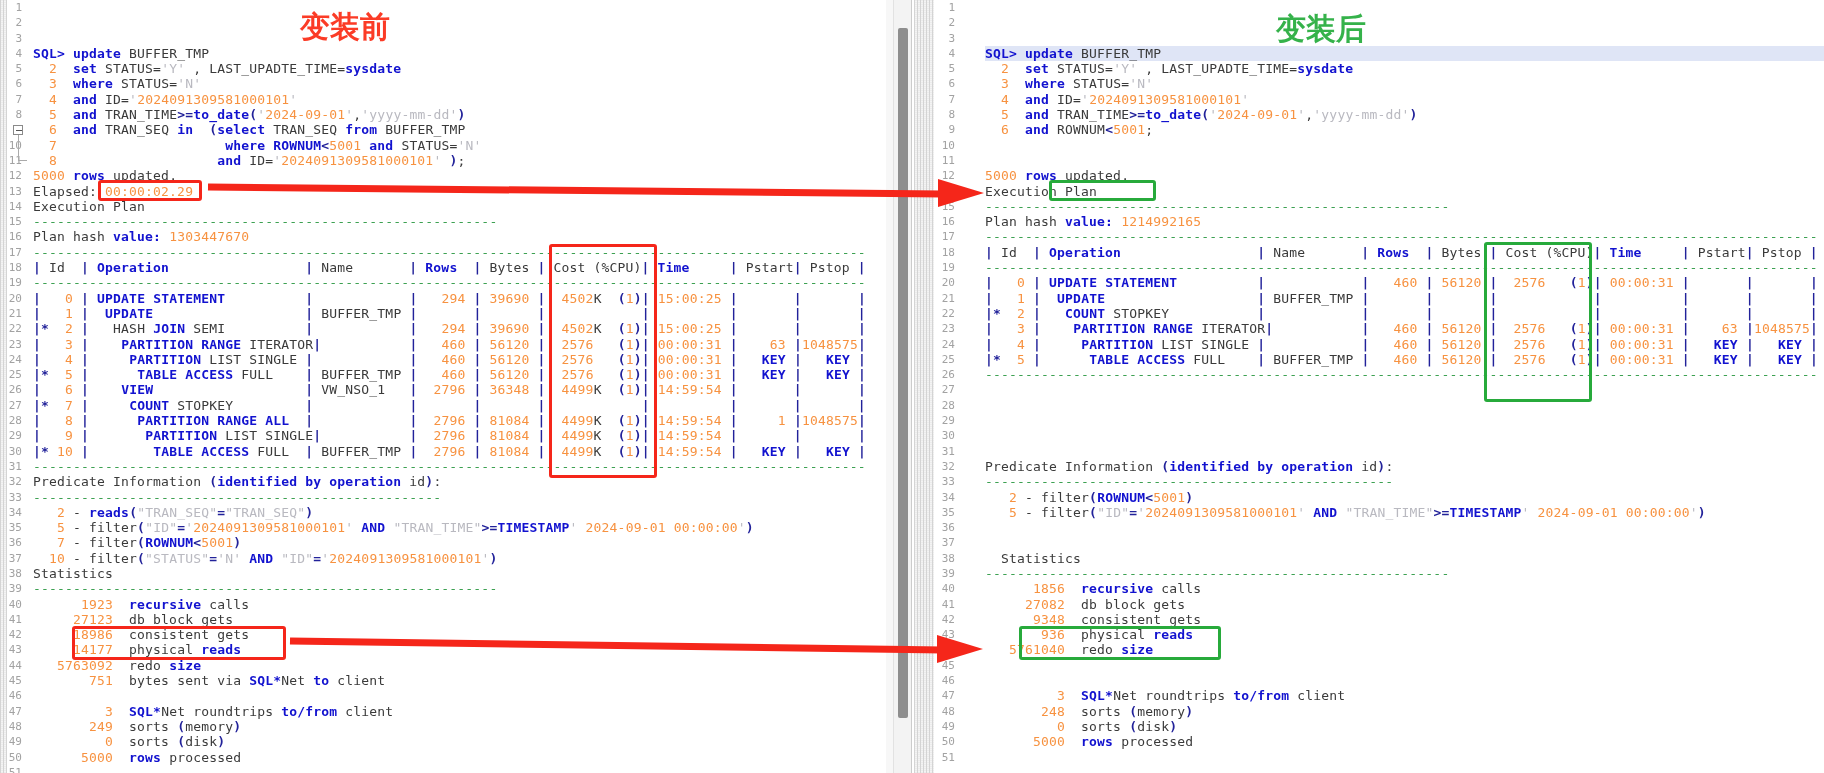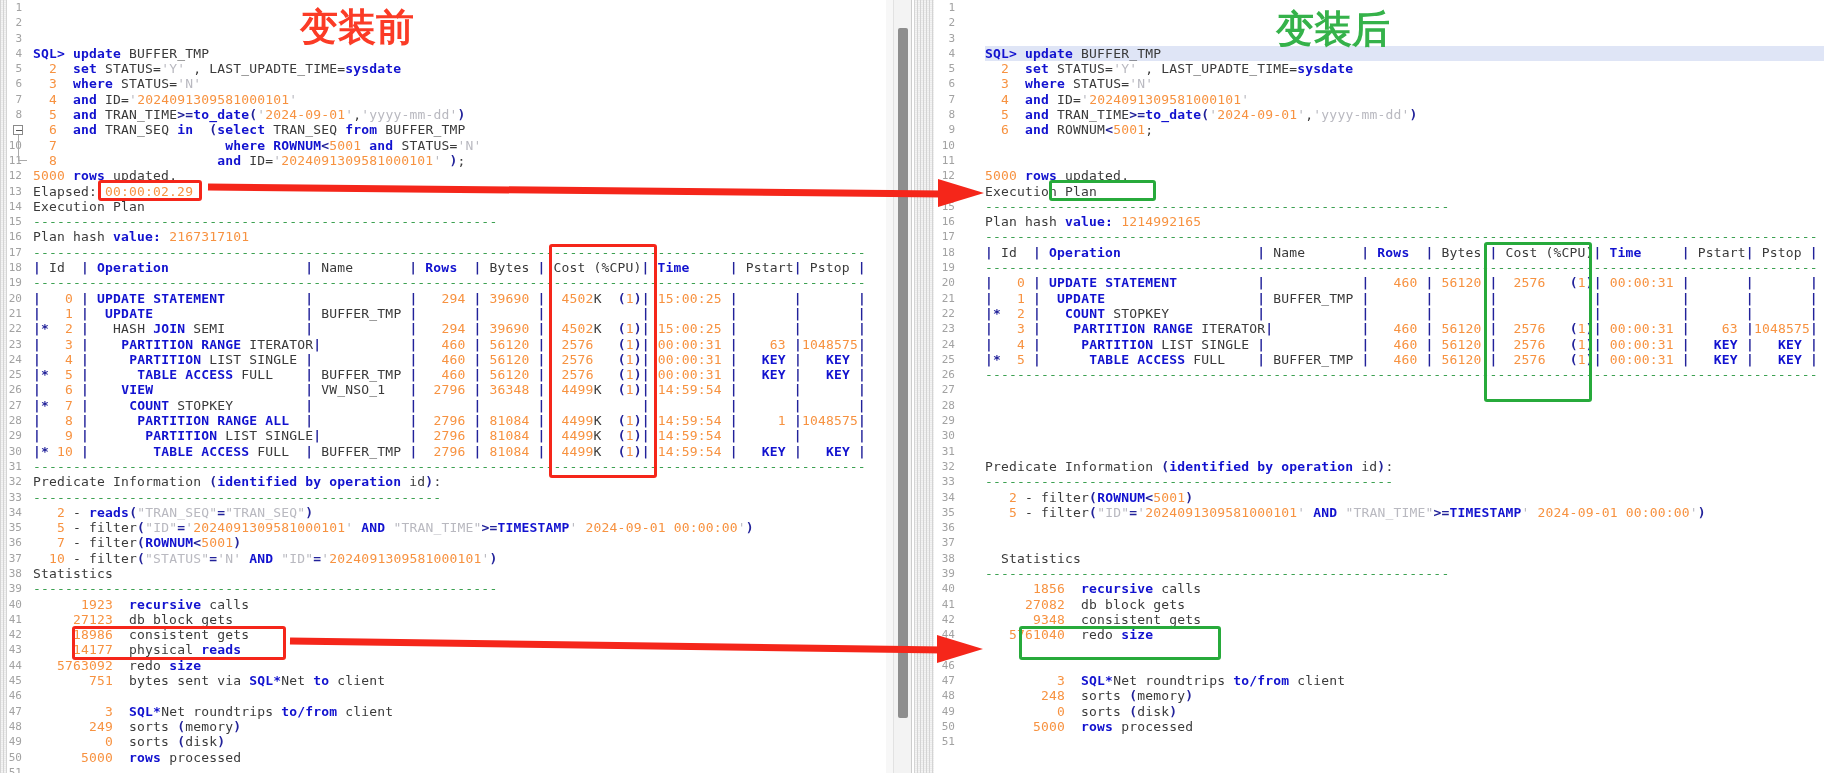--- a/index.html
+++ b/index.html
@@ -33,21 +33,21 @@
   
   #hl-line4{position:absolute;left:985px;top:46px;width:839px;height:15px;
     background:var(--highlight);z-index:1}
   
   #vscroll{position:absolute;left:893px;top:0;width:19px;height:773px;background:#f3f3f3;
     border-left:1px solid #e2e2e2;border-right:1px solid #cccccc;z-index:3}
   #vthumb{position:absolute;left:4px;width:10px;top:28px;height:690px;background:#8e8e8e;border-radius:2px}
   
   #pane-edge{position:absolute;left:886px;top:0;width:7px;height:773px;background:#f7f7f7;z-index:2}
   
-  .big-title{position:absolute;z-index:6;font-weight:bold;font-size:38px;line-height:36px;
+  .big-title{position:absolute;z-index:6;font-weight:bold;font-size:30px;line-height:36px;
     font-family:"DejaVu Sans","Liberation Sans",sans-serif}
   #title-before{left:300px;top:9px;color:var(--label-before)}
   #title-after{left:1276px;top:11px;color:var(--label-after)}
   
   .anno{position:absolute;z-index:6;border-radius:3px;background:transparent}
   .anno.red{border:3px solid var(--red)}
   .anno.green{border:3px solid var(--green)}
   #box-elapsed-left{left:98px;top:180px;width:104px;height:21px}
   #box-elapsed-right{left:1049px;top:180px;width:107px;height:21px}
   #box-cost-left{left:549px;top:244px;width:108px;height:234px}
@@ -79,21 +79,21 @@
       <div class="line"><span class="ln">6</span><span class="tx"><span class="c-t">  </span><span class="c-n">3</span><span class="c-t">  </span><span class="c-k">where</span><span class="c-t"> STATUS=</span><span class="c-s">'N'</span></span></div>
       <div class="line"><span class="ln">7</span><span class="tx"><span class="c-t">  </span><span class="c-n">4</span><span class="c-t">  </span><span class="c-k">and</span><span class="c-t"> ID=</span><span class="c-s">'</span><span class="c-n">2024091309581000101</span><span class="c-s">'</span></span></div>
       <div class="line"><span class="ln">8</span><span class="tx"><span class="c-t">  </span><span class="c-n">5</span><span class="c-t">  </span><span class="c-k">and</span><span class="c-t"> TRAN_TIME</span><span class="c-p">&gt;=</span><span class="c-k">to_date</span><span class="c-p">(</span><span class="c-s">'</span><span class="c-n">2024-09-01</span><span class="c-s">'</span><span class="c-t">,</span><span class="c-s">'yyyy-mm-dd'</span><span class="c-p">)</span></span></div>
       <div class="line"><span class="ln">9</span><span class="tx"><span class="c-t">  </span><span class="c-n">6</span><span class="c-t">  </span><span class="c-k">and</span><span class="c-t"> TRAN_SEQ </span><span class="c-k">in</span><span class="c-t">  </span><span class="c-p">(</span><span class="c-k">select</span><span class="c-t"> TRAN_SEQ </span><span class="c-k">from</span><span class="c-t"> BUFFER_TMP</span></span></div>
       <div class="line"><span class="ln">10</span><span class="tx"><span class="c-t">  </span><span class="c-n">7</span><span class="c-t">                     </span><span class="c-k">where</span><span class="c-t"> </span><span class="c-k">ROWNUM</span><span class="c-p">&lt;</span><span class="c-n">5001</span><span class="c-t"> </span><span class="c-k">and</span><span class="c-t"> STATUS=</span><span class="c-s">'N'</span></span></div>
       <div class="line"><span class="ln">11</span><span class="tx"><span class="c-t">  </span><span class="c-n">8</span><span class="c-t">                    </span><span class="c-k">and</span><span class="c-t"> ID=</span><span class="c-s">'</span><span class="c-n">2024091309581000101</span><span class="c-s">'</span><span class="c-t"> </span><span class="c-p">)</span><span class="c-t">;</span></span></div>
       <div class="line"><span class="ln">12</span><span class="tx"><span class="c-n">5000</span><span class="c-t"> </span><span class="c-k">rows</span><span class="c-t"> updated.</span></span></div>
       <div class="line"><span class="ln">13</span><span class="tx"><span class="c-t">Elapsed: </span><span class="c-n">00:00:02.29</span></span></div>
       <div class="line"><span class="ln">14</span><span class="tx"><span class="c-t">Execution Plan</span></span></div>
       <div class="line"><span class="ln">15</span><span class="tx"><span class="c-d">----------------------------------------------------------</span></span></div>
-      <div class="line"><span class="ln">16</span><span class="tx"><span class="c-t">Plan hash </span><span class="c-k">value:</span><span class="c-t"> </span><span class="c-n">2167317101</span></span></div>
+      <div class="line"><span class="ln">16</span><span class="tx"><span class="c-t">Plan hash </span><span class="c-k">value:</span><span class="c-t"> </span><span class="c-n">1303447670</span></span></div>
       <div class="line"><span class="ln">17</span><span class="tx"><span class="c-d">--------------------------------------------------------------------------------------------------------</span></span></div>
       <div class="line"><span class="ln">18</span><span class="tx"><span class="c-p">| </span><span class="c-t">Id  </span><span class="c-p">| </span><span class="c-k">Operation</span><span class="c-t">                 </span><span class="c-p">| </span><span class="c-t">Name       </span><span class="c-p">| </span><span class="c-k">Rows</span><span class="c-t">  </span><span class="c-p">| </span><span class="c-t">Bytes </span><span class="c-p">| </span><span class="c-t">Cost (%CPU)</span><span class="c-p">| </span><span class="c-k">Time</span><span class="c-t">     </span><span class="c-p">| </span><span class="c-t">Pstart</span><span class="c-p">| </span><span class="c-t">Pstop </span><span class="c-p">|</span></span></div>
       <div class="line"><span class="ln">19</span><span class="tx"><span class="c-d">--------------------------------------------------------------------------------------------------------</span></span></div>
       <div class="line"><span class="ln">20</span><span class="tx"><span class="c-p">|</span><span class="c-t">   </span><span class="c-n">0</span><span class="c-t"> </span><span class="c-p">| </span><span class="c-k">UPDATE STATEMENT</span><span class="c-t">          </span><span class="c-p">|</span><span class="c-t">            </span><span class="c-p">|</span><span class="c-t">   </span><span class="c-n">294</span><span class="c-t"> </span><span class="c-p">| </span><span class="c-n">39690</span><span class="c-t"> </span><span class="c-p">|</span><span class="c-t">  </span><span class="c-n">4502</span><span class="c-t">K  </span><span class="c-p">(</span><span class="c-n">1</span><span class="c-p">)</span><span class="c-p">| </span><span class="c-n">15:00:25</span><span class="c-t"> </span><span class="c-p">|</span><span class="c-t">       </span><span class="c-p">|</span><span class="c-t">       </span><span class="c-p">|</span></span></div>
       <div class="line"><span class="ln">21</span><span class="tx"><span class="c-p">|</span><span class="c-t">   </span><span class="c-n">1</span><span class="c-t"> </span><span class="c-p">| </span><span class="c-t"> </span><span class="c-k">UPDATE</span><span class="c-t">                   </span><span class="c-p">|</span><span class="c-t"> BUFFER_TMP </span><span class="c-p">|</span><span class="c-t">       </span><span class="c-p">|</span><span class="c-t">       </span><span class="c-p">|</span><span class="c-t">            </span><span class="c-p">|</span><span class="c-t">          </span><span class="c-p">|</span><span class="c-t">       </span><span class="c-p">|</span><span class="c-t">       </span><span class="c-p">|</span></span></div>
       <div class="line"><span class="ln">22</span><span class="tx"><span class="c-p">|</span><span class="c-p">*</span><span class="c-t">  </span><span class="c-n">2</span><span class="c-t"> </span><span class="c-p">| </span><span class="c-t">  HASH </span><span class="c-k">JOIN</span><span class="c-t"> SEMI          </span><span class="c-p">|</span><span class="c-t">            </span><span class="c-p">|</span><span class="c-t">   </span><span class="c-n">294</span><span class="c-t"> </span><span class="c-p">| </span><span class="c-n">39690</span><span class="c-t"> </span><span class="c-p">|</span><span class="c-t">  </span><span class="c-n">4502</span><span class="c-t">K  </span><span class="c-p">(</span><span class="c-n">1</span><span class="c-p">)</span><span class="c-p">| </span><span class="c-n">15:00:25</span><span class="c-t"> </span><span class="c-p">|</span><span class="c-t">       </span><span class="c-p">|</span><span class="c-t">       </span><span class="c-p">|</span></span></div>
       <div class="line"><span class="ln">23</span><span class="tx"><span class="c-p">|</span><span class="c-t">   </span><span class="c-n">3</span><span class="c-t"> </span><span class="c-p">| </span><span class="c-t">   </span><span class="c-k">PARTITION RANGE</span><span class="c-t"> ITERATOR</span><span class="c-p">|</span><span class="c-t">           </span><span class="c-p">|</span><span class="c-t">   </span><span class="c-n">460</span><span class="c-t"> </span><span class="c-p">| </span><span class="c-n">56120</span><span class="c-t"> </span><span class="c-p">|</span><span class="c-t">  </span><span class="c-n">2576</span><span class="c-t">   </span><span class="c-p">(</span><span class="c-n">1</span><span class="c-p">)</span><span class="c-p">| </span><span class="c-n">00:00:31</span><span class="c-t"> </span><span class="c-p">|</span><span class="c-t">    </span><span class="c-n">63</span><span class="c-t"> </span><span class="c-p">|</span><span class="c-n">1048575</span><span class="c-p">|</span></span></div>
       <div class="line"><span class="ln">24</span><span class="tx"><span class="c-p">|</span><span class="c-t">   </span><span class="c-n">4</span><span class="c-t"> </span><span class="c-p">| </span><span class="c-t">    </span><span class="c-k">PARTITION</span><span class="c-t"> LIST SINGLE </span><span class="c-p">|</span><span class="c-t">            </span><span class="c-p">|</span><span class="c-t">   </span><span class="c-n">460</span><span class="c-t"> </span><span class="c-p">| </span><span class="c-n">56120</span><span class="c-t"> </span><span class="c-p">|</span><span class="c-t">  </span><span class="c-n">2576</span><span class="c-t">   </span><span class="c-p">(</span><span class="c-n">1</span><span class="c-p">)</span><span class="c-p">| </span><span class="c-n">00:00:31</span><span class="c-t"> </span><span class="c-p">|</span><span class="c-t">   </span><span class="c-k">KEY</span><span class="c-t"> </span><span class="c-p">|</span><span class="c-t">   </span><span class="c-k">KEY</span><span class="c-t"> </span><span class="c-p">|</span></span></div>
       <div class="line"><span class="ln">25</span><span class="tx"><span class="c-p">|</span><span class="c-p">*</span><span class="c-t">  </span><span class="c-n">5</span><span class="c-t"> </span><span class="c-p">| </span><span class="c-t">     </span><span class="c-k">TABLE ACCESS</span><span class="c-t"> FULL    </span><span class="c-p">|</span><span class="c-t"> BUFFER_TMP </span><span class="c-p">|</span><span class="c-t">   </span><span class="c-n">460</span><span class="c-t"> </span><span class="c-p">| </span><span class="c-n">56120</span><span class="c-t"> </span><span class="c-p">|</span><span class="c-t">  </span><span class="c-n">2576</span><span class="c-t">   </span><span class="c-p">(</span><span class="c-n">1</span><span class="c-p">)</span><span class="c-p">| </span><span class="c-n">00:00:31</span><span class="c-t"> </span><span class="c-p">|</span><span class="c-t">   </span><span class="c-k">KEY</span><span class="c-t"> </span><span class="c-p">|</span><span class="c-t">   </span><span class="c-k">KEY</span><span class="c-t"> </span><span class="c-p">|</span></span></div>
       <div class="line"><span class="ln">26</span><span class="tx"><span class="c-p">|</span><span class="c-t">   </span><span class="c-n">6</span><span class="c-t"> </span><span class="c-p">| </span><span class="c-t">   </span><span class="c-k">VIEW</span><span class="c-t">                   </span><span class="c-p">|</span><span class="c-t"> VW_NSO_1   </span><span class="c-p">|</span><span class="c-t">  </span><span class="c-n">2796</span><span class="c-t"> </span><span class="c-p">| </span><span class="c-n">36348</span><span class="c-t"> </span><span class="c-p">|</span><span class="c-t">  </span><span class="c-n">4499</span><span class="c-t">K  </span><span class="c-p">(</span><span class="c-n">1</span><span class="c-p">)</span><span class="c-p">| </span><span class="c-n">14:59:54</span><span class="c-t"> </span><span class="c-p">|</span><span class="c-t">       </span><span class="c-p">|</span><span class="c-t">       </span><span class="c-p">|</span></span></div>
@@ -171,20 +171,21 @@
       <div class="line"><span class="ln">33</span><span class="tx"><span class="c-d">---------------------------------------------------</span></span></div>
       <div class="line"><span class="ln">34</span><span class="tx"><span class="c-t">   </span><span class="c-n">2</span><span class="c-t"> - filter</span><span class="c-p">(</span><span class="c-k">ROWNUM</span><span class="c-p">&lt;</span><span class="c-n">5001</span><span class="c-p">)</span></span></div>
       <div class="line"><span class="ln">35</span><span class="tx"><span class="c-t">   </span><span class="c-n">5</span><span class="c-t"> - filter</span><span class="c-p">(</span><span class="c-s">"ID"</span><span class="c-p">=</span><span class="c-s">'</span><span class="c-n">2024091309581000101</span><span class="c-s">'</span><span class="c-t"> </span><span class="c-k">AND</span><span class="c-t"> </span><span class="c-s">"TRAN_TIME"</span><span class="c-p">&gt;=</span><span class="c-k">TIMESTAMP</span><span class="c-s">'</span><span class="c-t"> </span><span class="c-n">2024-09-01 00:00:00</span><span class="c-s">'</span><span class="c-p">)</span></span></div>
       <div class="line"><span class="ln">36</span><span class="tx"></span></div>
       <div class="line"><span class="ln">37</span><span class="tx"></span></div>
       <div class="line"><span class="ln">38</span><span class="tx"><span class="c-t">  Statistics</span></span></div>
       <div class="line"><span class="ln">39</span><span class="tx"><span class="c-d">----------------------------------------------------------</span></span></div>
       <div class="line"><span class="ln">40</span><span class="tx"><span class="c-n">      1856</span><span class="c-t">  </span><span class="c-k">recursive</span><span class="c-t"> calls</span></span></div>
       <div class="line"><span class="ln">41</span><span class="tx"><span class="c-n">     27082</span><span class="c-t">  db block gets</span></span></div>
       <div class="line"><span class="ln">42</span><span class="tx"><span class="c-n">      9348</span><span class="c-t">  consistent gets</span></span></div>
+      <div class="line"><span class="ln">43</span><span class="tx"><span class="c-n">       936</span><span class="c-t">  physical </span><span class="c-k">reads</span></span></div>
       <div class="line"><span class="ln">44</span><span class="tx"><span class="c-n">   5761040</span><span class="c-t">  redo </span><span class="c-k">size</span></span></div>
       <div class="line"><span class="ln">45</span></div>
       <div class="line"><span class="ln">46</span></div>
       <div class="line"><span class="ln">47</span><span class="tx"><span class="c-n">         3</span><span class="c-t">  </span><span class="c-k">SQL*</span><span class="c-t">Net roundtrips </span><span class="c-k">to/from</span><span class="c-t"> client</span></span></div>
       <div class="line"><span class="ln">48</span><span class="tx"><span class="c-n">       248</span><span class="c-t">  sorts </span><span class="c-p">(</span><span class="c-t">memory</span><span class="c-p">)</span></span></div>
       <div class="line"><span class="ln">49</span><span class="tx"><span class="c-n">         0</span><span class="c-t">  sorts </span><span class="c-p">(</span><span class="c-t">disk</span><span class="c-p">)</span></span></div>
       <div class="line"><span class="ln">50</span><span class="tx"><span class="c-n">      5000</span><span class="c-t">  </span><span class="c-k">rows</span><span class="c-t"> processed</span></span></div>
       <div class="line"><span class="ln">51</span><span class="tx"></span></div>
     </div>
 </div>

